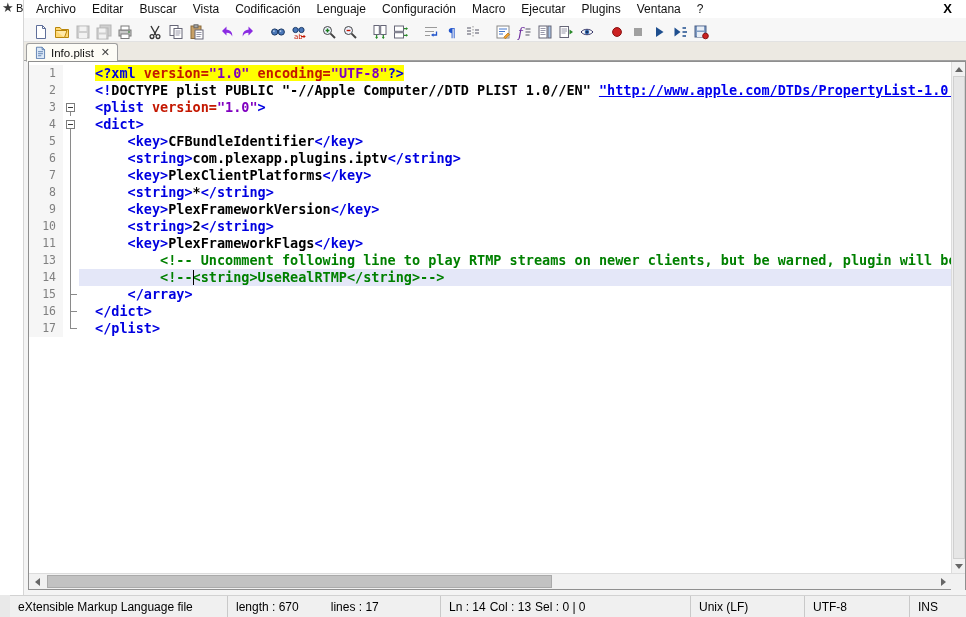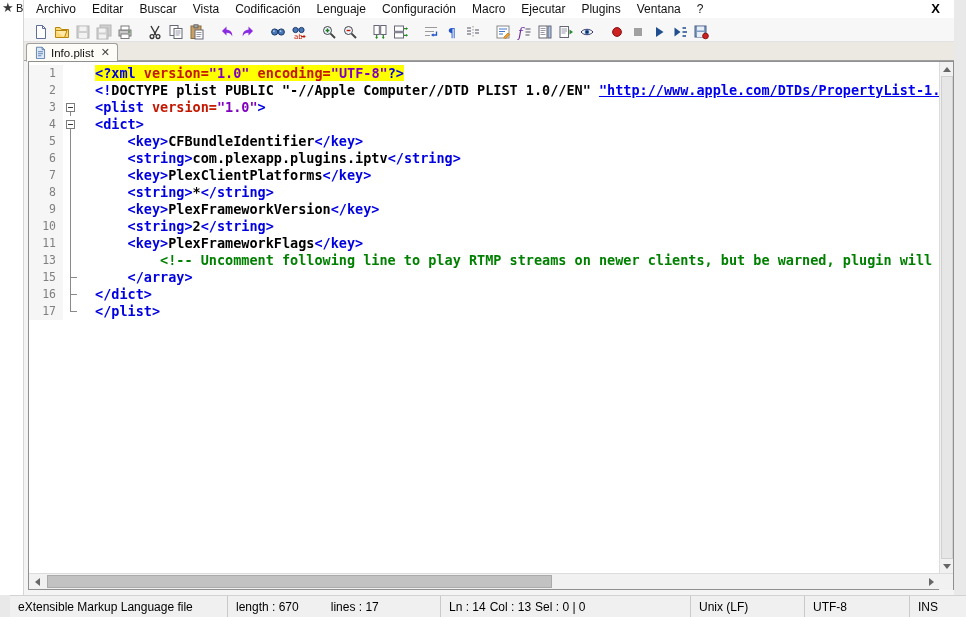--- a/index.html
+++ b/index.html
@@ -8,21 +8,21 @@
        --tag:#0000e0;--attr:#c41700;--val:#8000c0;--comment:#008000;--link:#0000ee;
        --declbg:#ffff00;--curline:#e4e7f8;--lnum:#808080}
   .screen{position:absolute;inset:0;background:#e9e9e9}
 
   
   .side-strip{position:absolute;left:0;top:0;width:24px;height:595px;background:#ffffff;border-right:1px solid #d6d6d6;z-index:2}
   .side-strip .star{position:absolute;left:2px;top:1px;font-size:13px;color:#3a3a3a;line-height:14px}
   .side-strip .blabel{position:absolute;left:16px;top:2px;font-size:11px;color:#111}
 
   
-  .npp{position:absolute;left:24px;top:0;right:12px;height:595px;background:#f4f4f4}
+  .npp{position:absolute;left:24px;top:0;right:0;height:595px;background:#f4f4f4}
   .menu-bar{display:flex;align-items:center;height:18px;background:#ffffff;font-size:12px;color:#111;padding-left:4px;position:relative}
   .menu-item{padding:1px 8px;cursor:default;white-space:nowrap}
   .win-close{position:absolute;right:6px;top:0;font-size:13px;font-weight:bold;color:#000;padding:0 8px;line-height:18px}
 
   .toolbar{display:flex;align-items:center;height:24px;background:#f7f7f7;border-bottom:1px solid #e2e2e2;padding-left:6px}
   .tool-group{display:flex;margin-right:9px}
   .tool-btn{width:21px;height:21px;display:flex;align-items:flex-end;justify-content:center;border-radius:2px}
   .tool-btn svg{width:16px;height:16px;display:block}
   .tool-btn.disabled{opacity:.42;filter:grayscale(1)}
 
@@ -454,20 +454,25 @@
               <div class="ln">11</div>
               <div class="fold line"></div>
               <div class="code"><span class="tok p">    </span><span class="tok g">&lt;key&gt;</span><span class="tok p">PlexFrameworkFlags</span><span class="tok g">&lt;/key&gt;</span></div>
             </div>
             <div class="code-row">
               <div class="ln">13</div>
               <div class="fold line"></div>
               <div class="code"><span class="tok p">        </span><span class="tok c">&lt;!-- Uncomment following line to play RTMP streams on newer clients, but be warned, plugin will become</span></div>
             </div>
             <div class="code-row">
+              <div class="ln">14</div>
+              <div class="fold line"></div>
+              <div class="code current"><span class="tok p">        </span><span class="tok c">&lt;!--&lt;string&gt;UseRealRTMP&lt;/string&gt;--&gt;</span><span class="caret" style="left: calc(12ch + 16px);"></span></div>
+            </div>
+            <div class="code-row">
               <div class="ln">15</div>
               <div class="fold tee"></div>
               <div class="code"><span class="tok p">    </span><span class="tok g">&lt;/array&gt;</span></div>
             </div>
             <div class="code-row">
               <div class="ln">16</div>
               <div class="fold tee"></div>
               <div class="code"><span class="tok g">&lt;/dict&gt;</span></div>
             </div>
             <div class="code-row">

